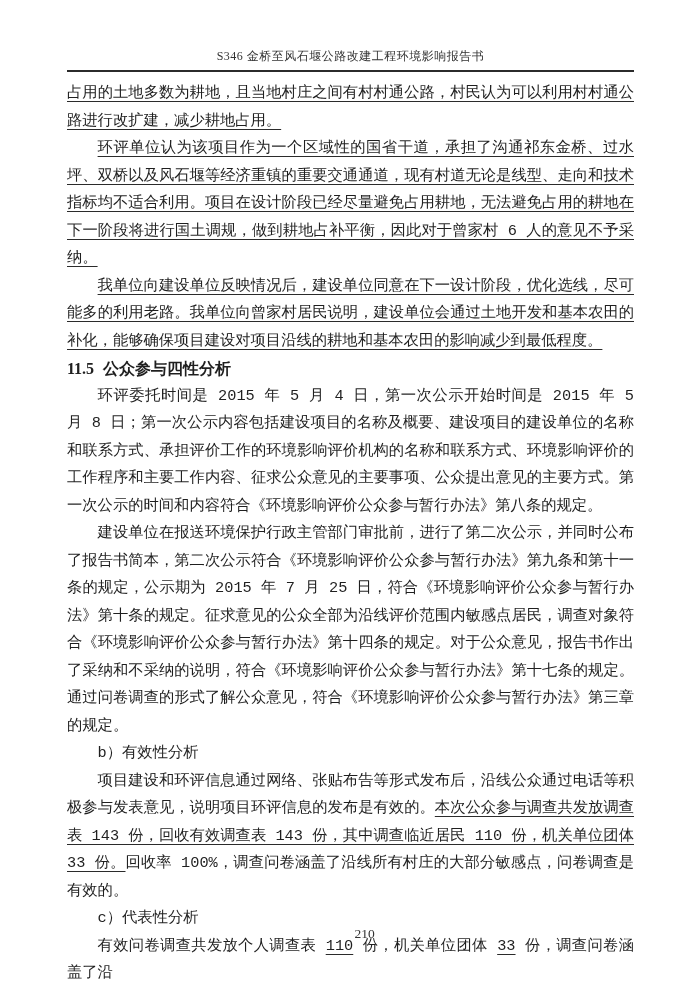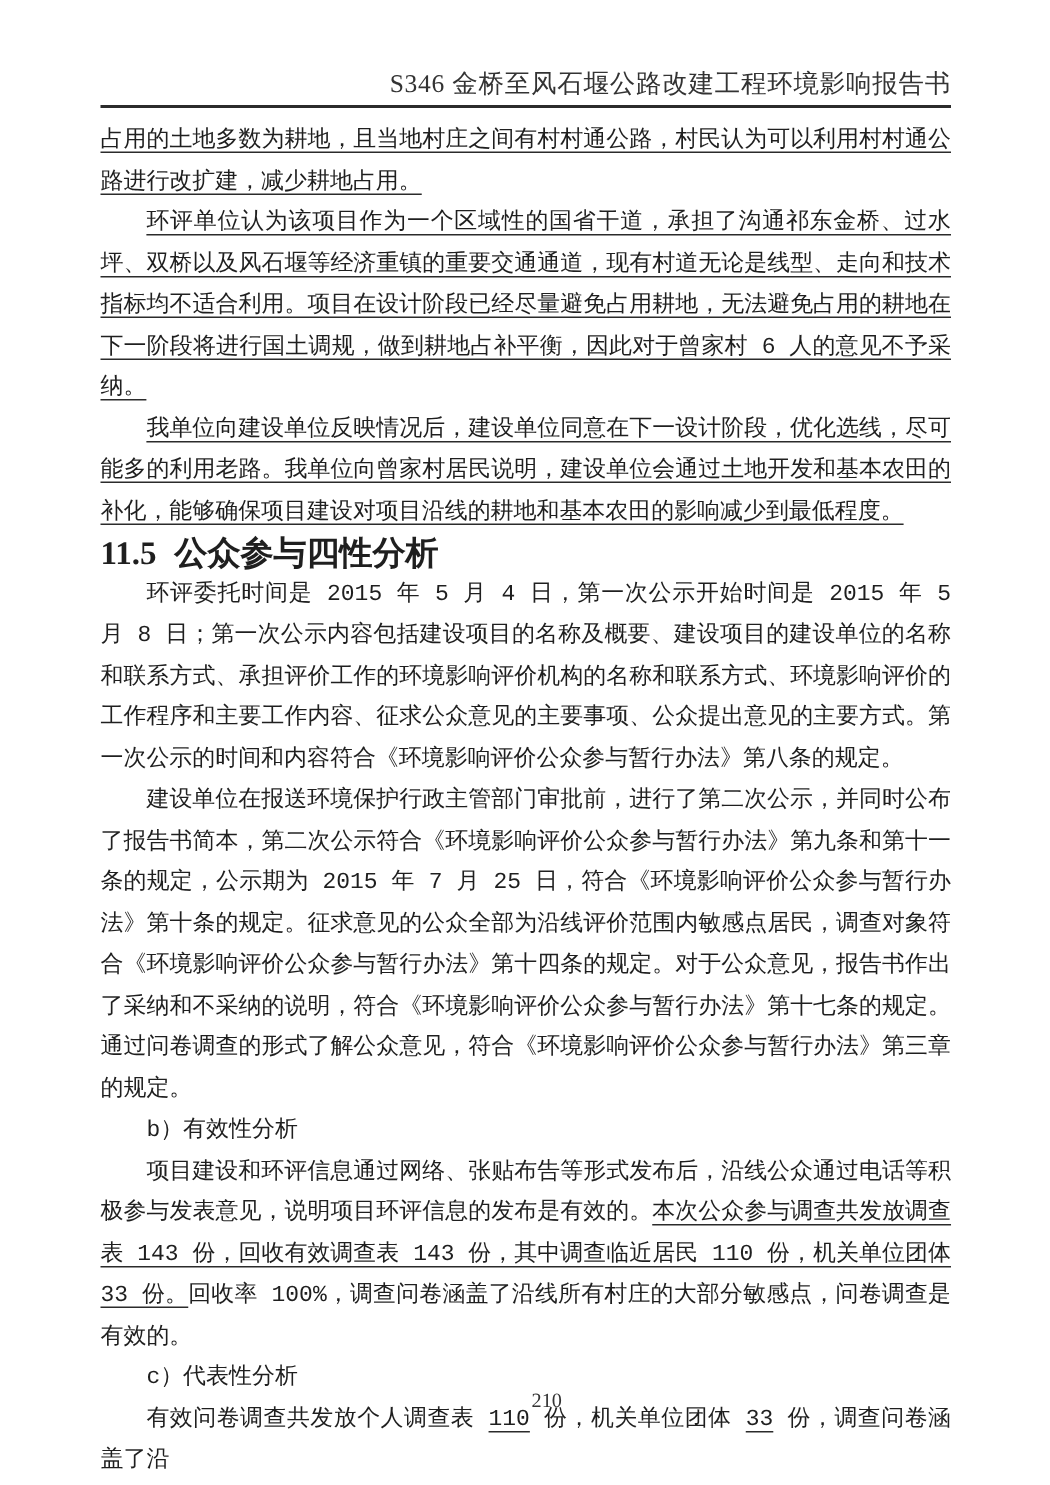--- a/index.html
+++ b/index.html
@@ -14,22 +14,22 @@
     margin: 0 auto;
     background: #ffffff;
     box-sizing: border-box;
     padding: 46px 66px 0 67px;
     color: #222222;
     font-family: "Liberation Serif", "DejaVu Serif", serif;
     overflow: hidden;
   }
   .page-header { width: 100%; }
   .header-title {
-    text-align: right;
-    font-size: 17px;
+    text-align: center;
+    font-size: 12px;
     line-height: 20px;
     color: #333333;
     letter-spacing: 0.5px;
   }
   .header-rule {
     margin-top: 4px;
     border-bottom: 2px solid #2b2b2b;
     height: 0;
   }
   .doc-body {
@@ -47,21 +47,21 @@
     font-family: Liberation Mono, monospace;
   }
   .doc-body p.no-indent { text-indent: 0; }
   .u {
     text-decoration: underline;
     text-decoration-thickness: 1.2px;
     text-underline-offset: 4px;
     text-decoration-color: #2b2b2b;
   }
   .section-heading {
-    font-size: 22px;
+    font-size: 16px;
     line-height: 27.5px;
     text-indent: 0;
   }
   .heading-num {
     font-weight: 600;
     font-family: "Liberation Serif", "DejaVu Serif", serif;
   }
   .heading-text {
     margin-left: 0.55em;
     font-weight: bold;

